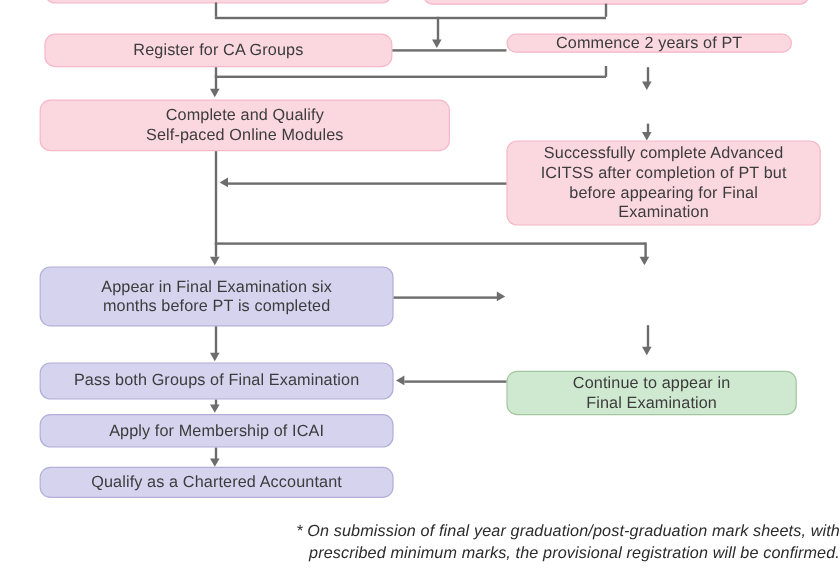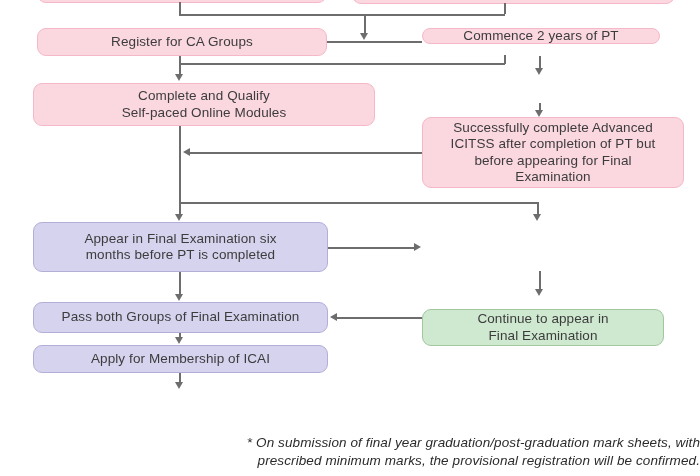--- a/index.html
+++ b/index.html
@@ -124,17 +124,20 @@
   <div class="vline" style="left:179px; top:333px; height:6px;"></div>
   <div class="arr-down" style="left:175px; top:337px;"></div>
 
   <div class="node purple" style="left:33px; top:345px; width:295px; height:28px;">
     <span>Apply for Membership of ICAI</span>
   </div>
 
   <div class="vline" style="left:179px; top:373px; height:10px;"></div>
   <div class="arr-down" style="left:175px; top:382px;"></div>
 
+  <div class="node purple" style="left:33px; top:389px; width:295px; height:26px;">
+    <span>Qualify as a Chartered Accountant</span>
+  </div>
 
   <div class="footnote">* On submission of final year graduation/post-graduation mark sheets, with
 prescribed minimum marks, the provisional registration will be confirmed.</div>
 
 </div>
 
 </body></html>

